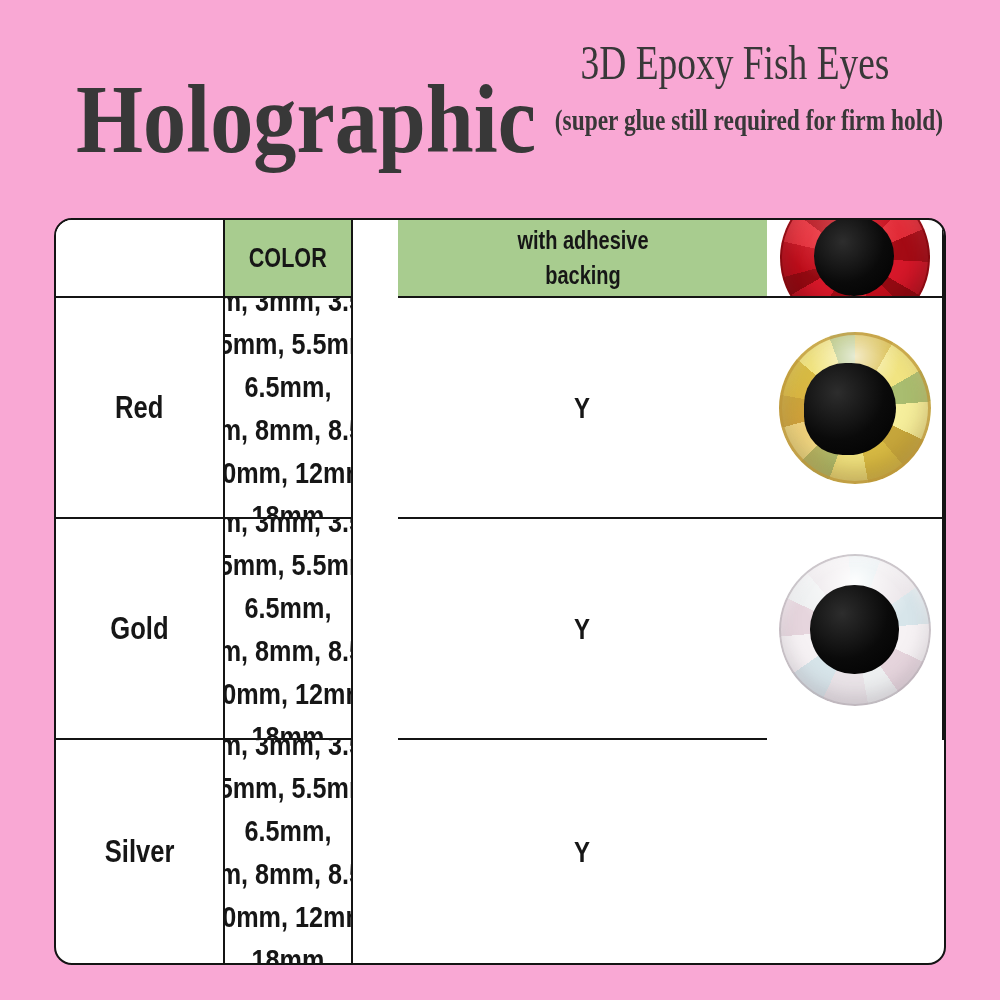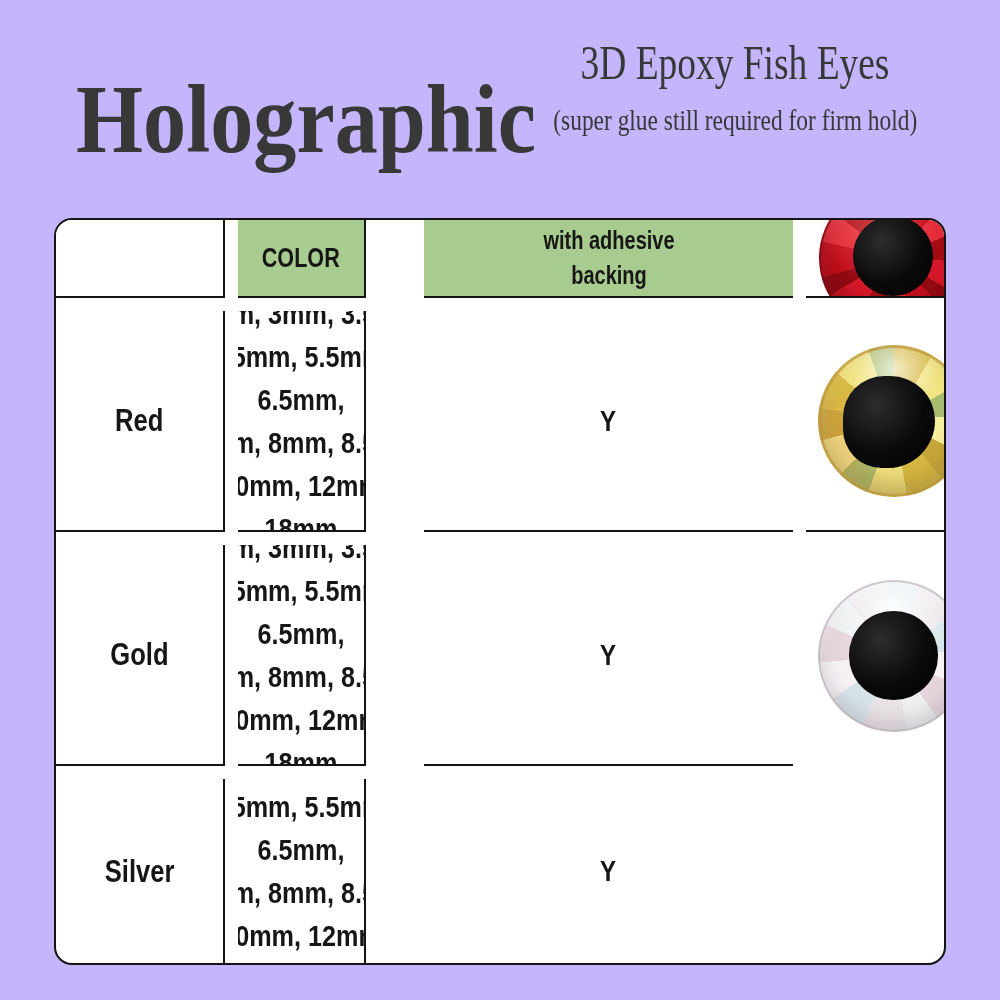--- a/index.html
+++ b/index.html
@@ -3,43 +3,43 @@
 <meta charset="utf-8">
 <style>
   :root{
     --header-green:#a8cc8f;
     --table-border:#141414;
     --text:#161616;
     --title-color:#383838;
   }
   html,body{margin:0;padding:0;background:#fff;}
   body{width:1000px;height:1000px;font-family:"Liberation Sans",sans-serif;color:var(--text);}
-  .canvas{position:relative;width:1000px;height:1000px;background:#c4b5fd;overflow:hidden;}
+  .canvas{position:relative;width:1000px;height:1000px;background:#f9a8d4;overflow:hidden;}
 
   
   .title-left{
     position:absolute;left:76px;top:70px;
     font-family:"Liberation Serif",serif;font-weight:700;font-size:98px;line-height:1;
     color:var(--title-color);white-space:nowrap;
     transform:scaleX(.88);transform-origin:left center;
   }
   .title-right{
     position:absolute;left:500px;top:30px;width:470px;text-align:center;
     font-family:"Liberation Serif",serif;color:var(--title-color);
   }
   .tr-main{font-size:48px;line-height:66px;white-space:nowrap;}
   .tr-main .cserif,.tr-sub .cserif{display:inline-block;transform:scaleX(.78);transform-origin:center;white-space:nowrap;}
-  .tr-sub{margin-top:7px;font-size:30px;line-height:34px;white-space:nowrap;}
+  .tr-sub{margin-top:7px;font-size:30px;line-height:34px;white-space:nowrap;font-weight:bold;}
 
   
   .spec-table{
     position:absolute;left:54px;top:218px;width:888px;height:743px;
     border:2px solid var(--table-border);border-radius:18px;overflow:hidden;
     display:grid;grid-template-columns:169px 128px 414px 177px;
-    grid-template-rows:78px 221px 221px auto;background:#fff;gap:13px;
+    grid-template-rows:78px 221px 221px auto;background:#fff;
   }
   .cell{
     border-right:2px solid var(--table-border);border-bottom:2px solid var(--table-border);
     display:flex;align-items:center;justify-content:center;overflow:hidden;font-weight:bold;
   }
   .col4{border-right:none;margin-left:45px;}
   .row4{border-bottom:none;}
   .hcell{background:var(--header-green);font-weight:700;font-size:27px;}
   .hcell.plain{background:#fff;}
   .cx{display:inline-block;transform:scaleX(.8);transform-origin:center;white-space:nowrap;}

